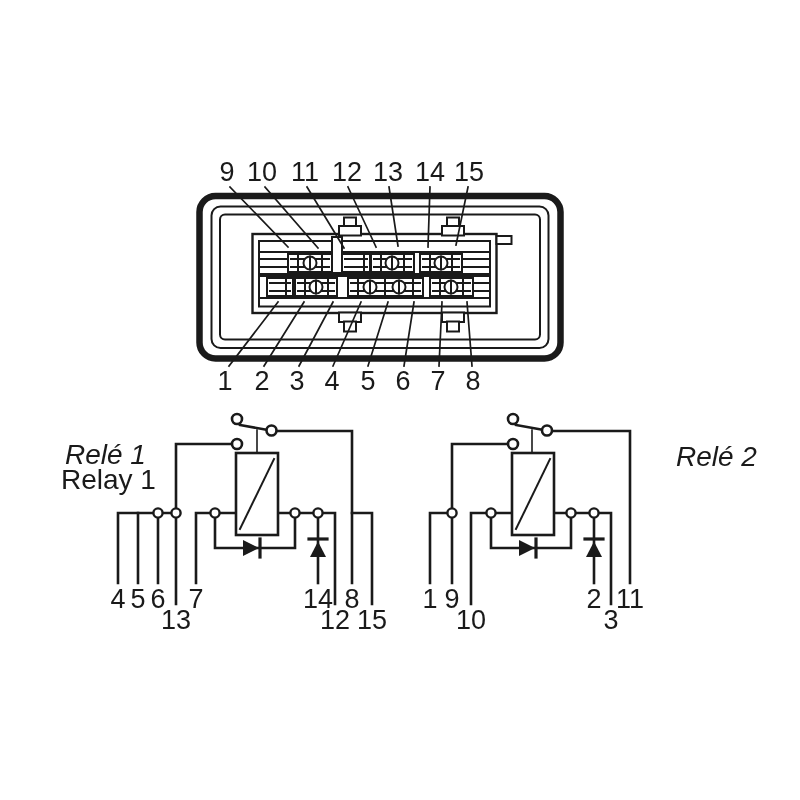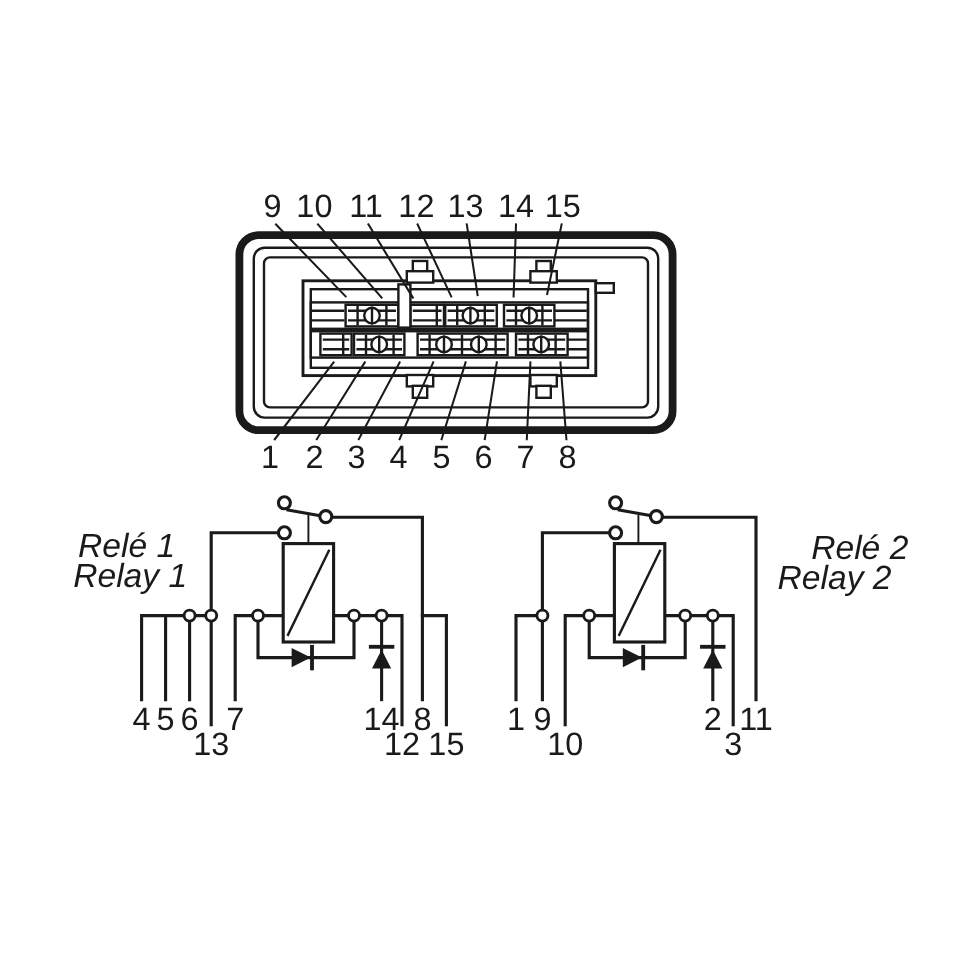--- a/index.html
+++ b/index.html
@@ -3,21 +3,21 @@
 <meta charset="utf-8">
 <style>
   html,body{margin:0;padding:0;background:#fff;}
   .stage{position:relative;width:800px;height:800px;background:#fff;overflow:hidden;
          font-family:"Liberation Sans",sans-serif;}
   .stage svg{position:absolute;left:0;top:0;}
   .pin{position:absolute;transform:translateX(-50%);font-size:27px;line-height:1;
        color:#1a1a1a;white-space:nowrap;}
   .relay-title{position:absolute;font-size:28px;line-height:1;color:#1a1a1a;white-space:nowrap;font-style:italic;}
   .relay-subtitle{position:absolute;font-size:28px;line-height:1;color:#1a1a1a;
-       font-style:italic;white-space:nowrap;}
+       white-space:nowrap;}
 </style>
 </head>
 <body>
 
 <div class="stage">
 
 <svg width="800" height="800" viewBox="0 0 800 800" fill="none" stroke="#1a1a1a" stroke-width="2" stroke-linecap="square">
 
   <g>
 
@@ -219,21 +219,20 @@
 <span class="pin" style="left:138px;top:586px">5</span>
 <span class="pin" style="left:158px;top:586px">6</span>
 <span class="pin" style="left:196px;top:586px">7</span>
 <span class="pin" style="left:176px;top:607px">13</span>
 <span class="pin" style="left:318px;top:586px">14</span>
 <span class="pin" style="left:352px;top:586px">8</span>
 <span class="pin" style="left:335px;top:607px">12</span>
 <span class="pin" style="left:372px;top:607px">15</span>
 
 <span class="relay-title" style="left:676px;top:443px">Relé 2</span>
-<span class="relay-subtitle" style="left:648px;top:468px">Relay 2</span>
 <span class="pin" style="left:430px;top:586px">1</span>
 <span class="pin" style="left:452px;top:586px">9</span>
 <span class="pin" style="left:471px;top:607px">10</span>
 <span class="pin" style="left:594px;top:586px">2</span>
 <span class="pin" style="left:630px;top:586px">11</span>
 <span class="pin" style="left:611px;top:607px">3</span>
 
 </div>
 
 </body></html>

